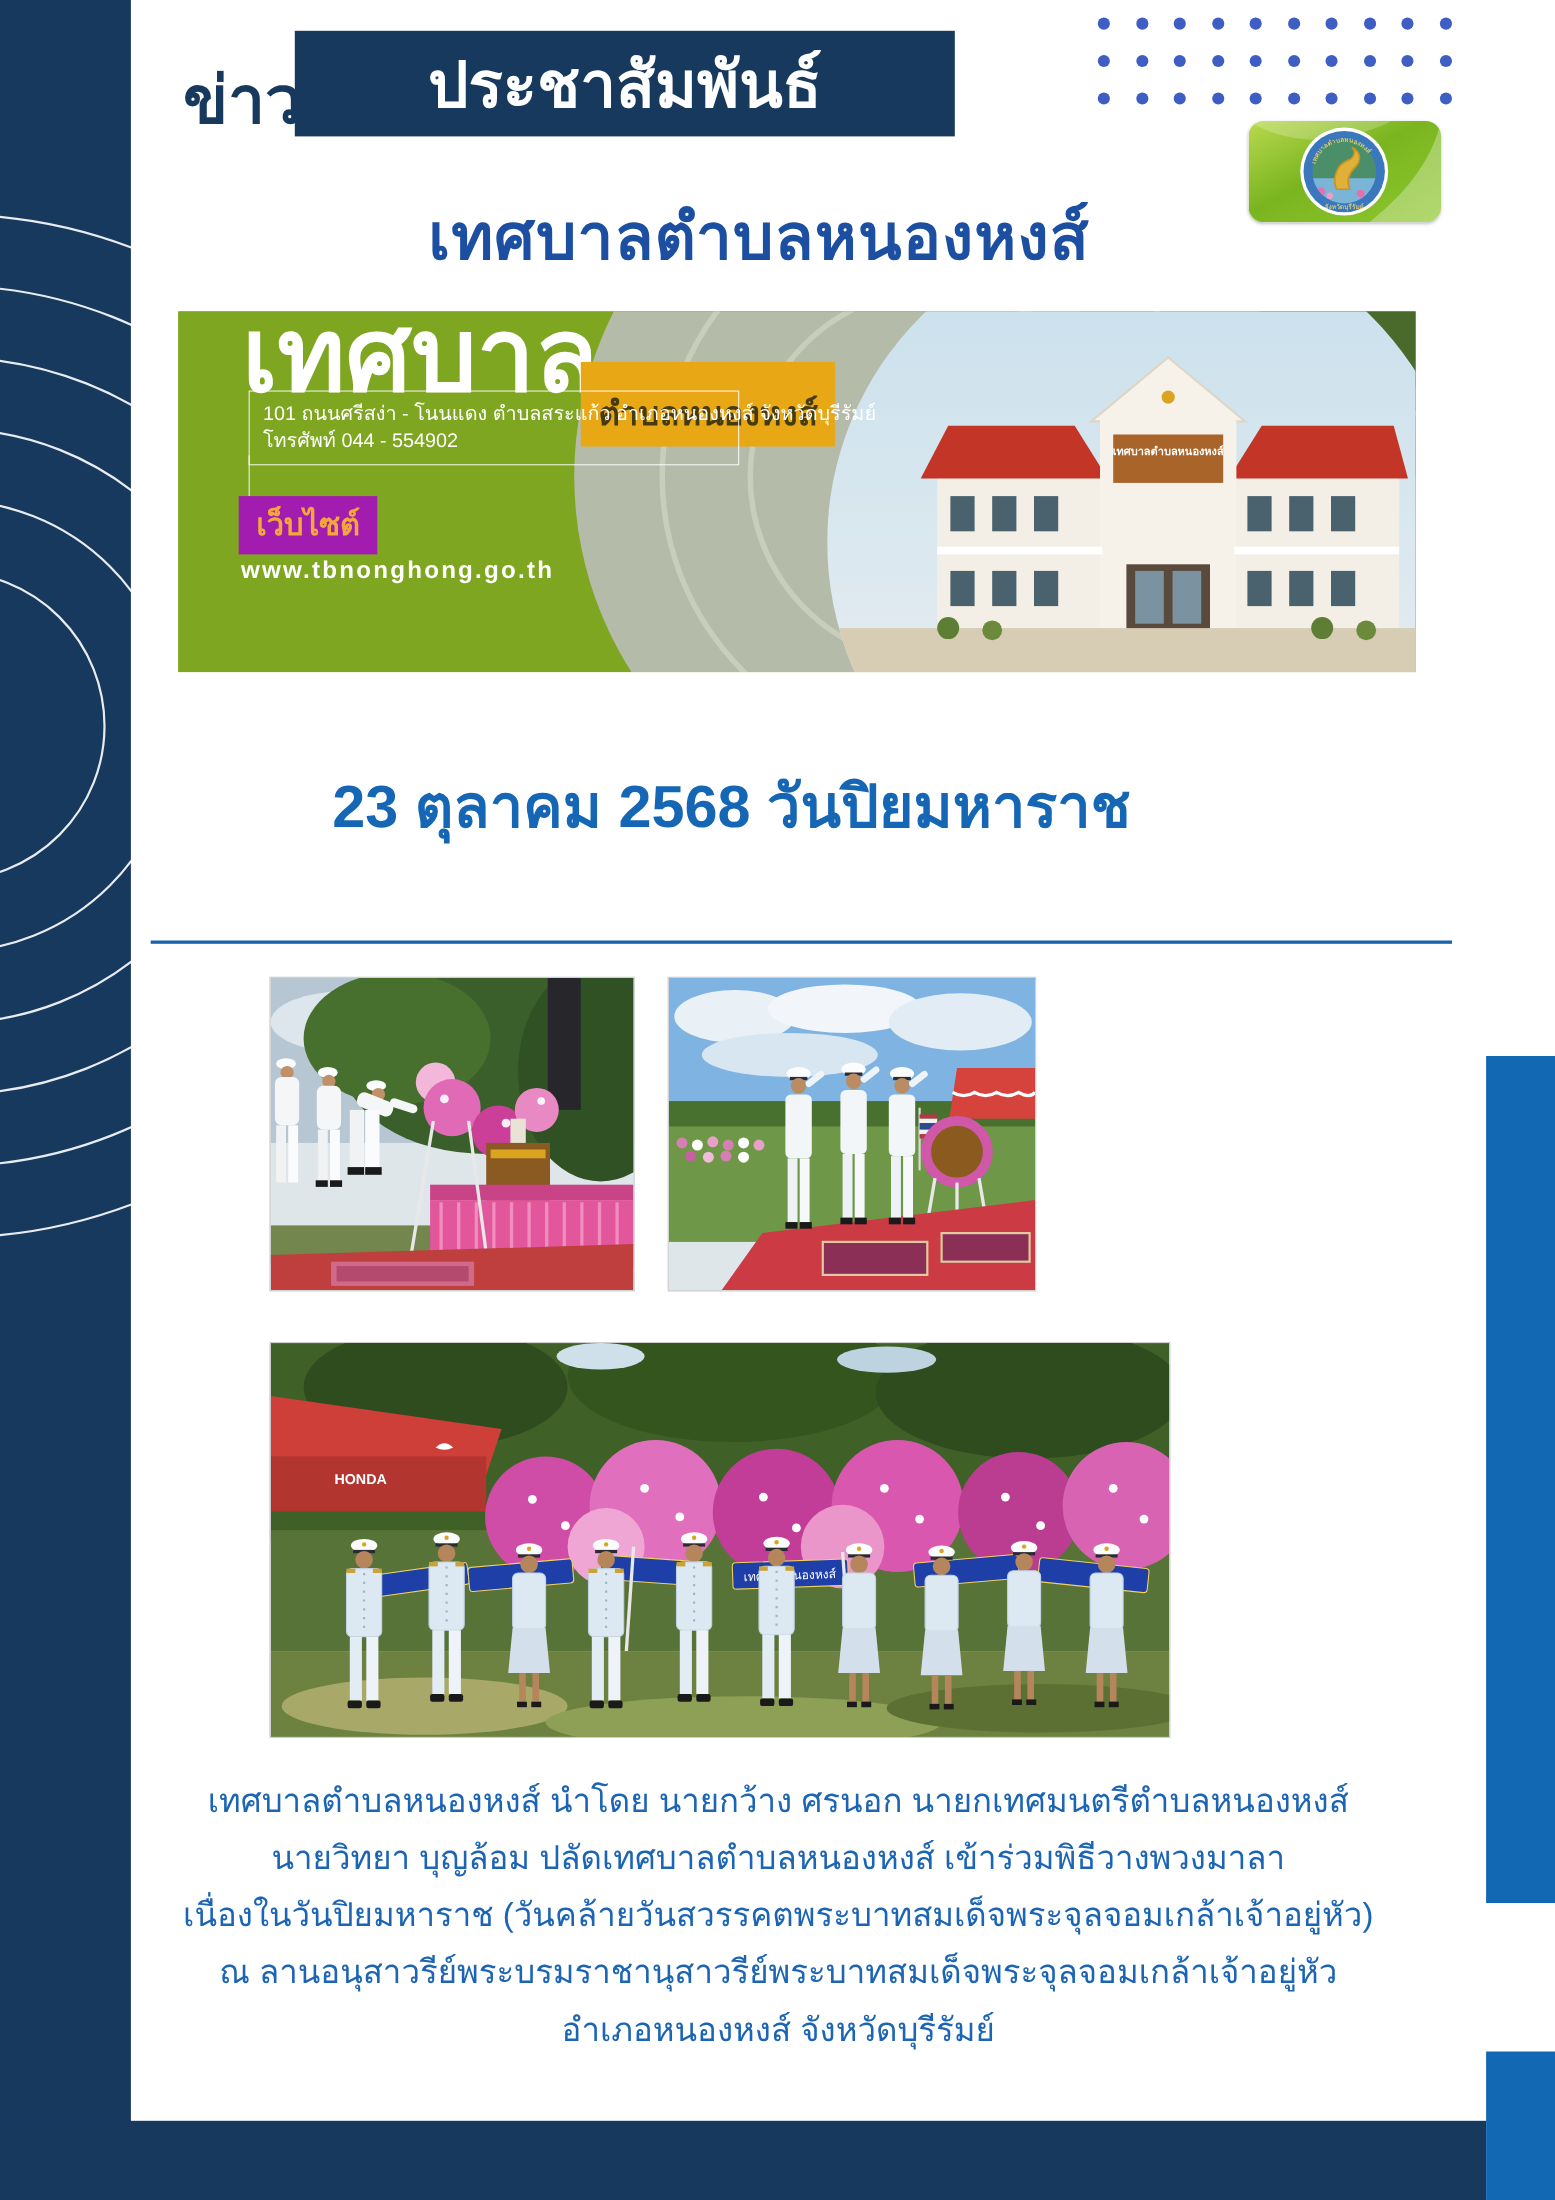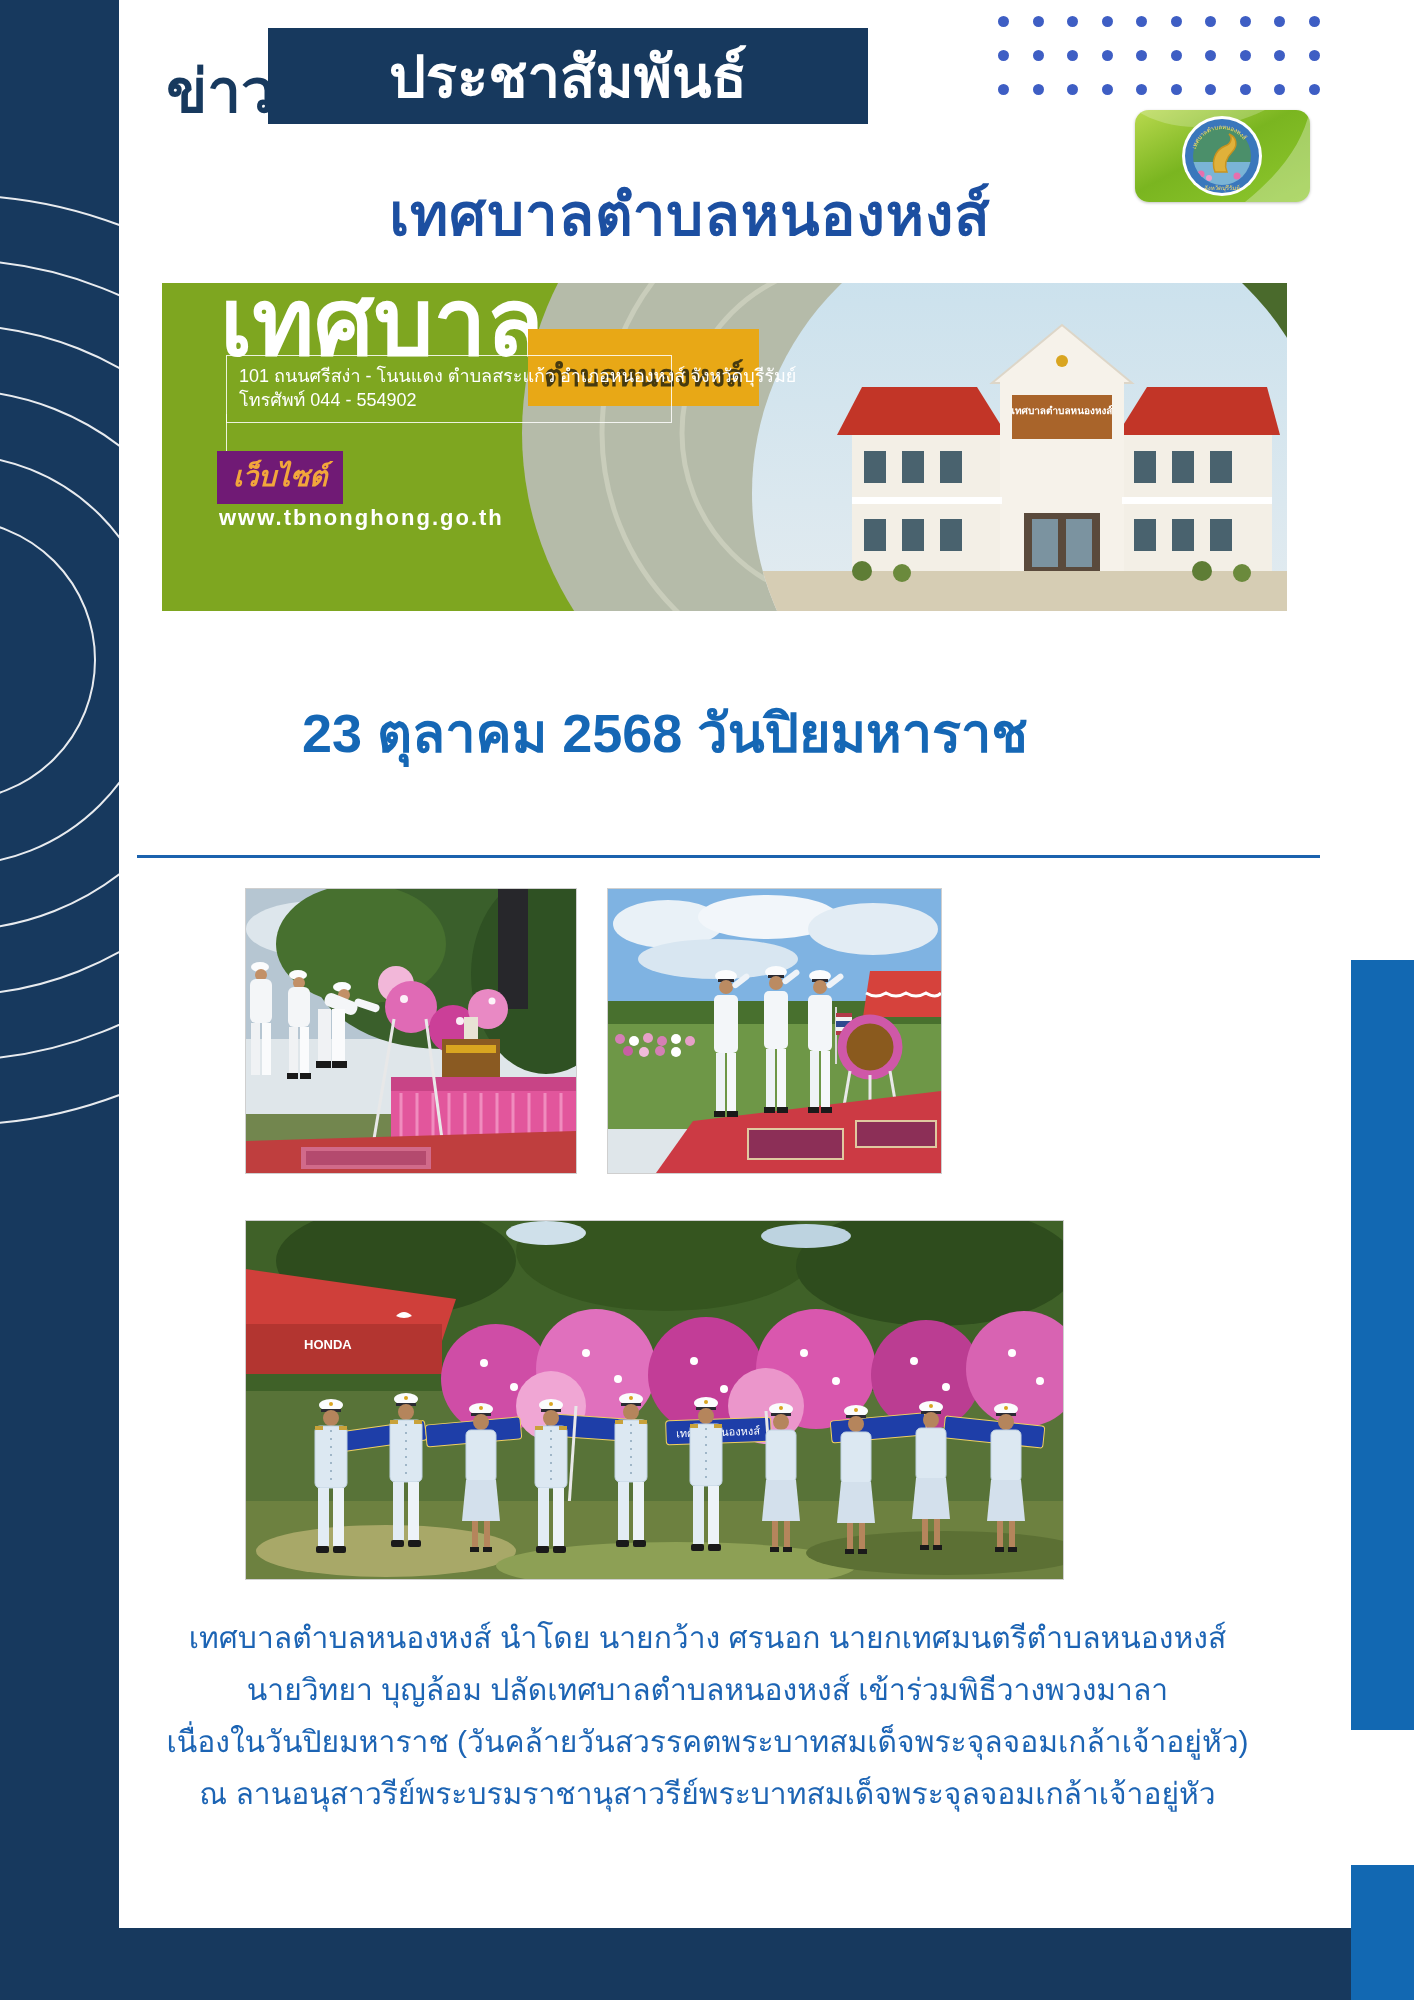--- a/index.html
+++ b/index.html
@@ -29,22 +29,22 @@
     box-shadow:0 1px 3px rgba(0,0,0,.25);}
   
   .banner{left:162px;top:283px;width:1125px;height:328px;overflow:hidden;background:#7EA620;}
   .banner-art{position:absolute;left:0;top:0;}
   .banner-big{position:absolute;left:58px;top:-14px;color:#ffffff;font-size:94px;font-weight:700;line-height:1.15;}
   .banner-tab{position:absolute;left:366px;top:46px;background:#E8A816;color:#463A10;font-size:30px;font-weight:700;
     padding:23px 16px 7px 16px;white-space:nowrap;}
   .addr-box{position:absolute;left:64px;top:72px;width:420px;height:58px;border:1px solid rgba(255,255,255,.85);
     padding:8px 12px 0 12px;color:#ffffff;font-size:18px;line-height:24px;white-space:nowrap;}
   .addr-drop{position:absolute;left:64px;top:131px;width:1px;height:37px;background:rgba(255,255,255,.85);}
-  .web-label{position:absolute;left:55px;top:168px;background:#701a75;color:#F2A63B;font-size:28px;font-weight:700;
-    padding:3px 16px 6px 16px;font-style:italic;}
+  .web-label{position:absolute;left:55px;top:168px;background:#a21caf;color:#F2A63B;font-size:28px;font-weight:700;
+    padding:3px 16px 6px 16px;}
   .web-url{position:absolute;left:57px;top:222px;color:#ffffff;font-size:22px;font-weight:700;letter-spacing:2px;}
   
   .article-title{left:135px;top:690px;width:1060px;text-align:center;color:#1567B5;font-size:54px;font-weight:700;}
   .divider{left:137px;top:855px;width:1183px;height:3px;background:#1B62AE;}
   .photo{border:1px solid #cfcfcf;overflow:hidden;background:#dfe6ea;}
   .photo-1{left:245px;top:888px;width:330px;height:284px;}
   .photo-2{left:607px;top:888px;width:333px;height:284px;}
   .photo-3{left:245px;top:1220px;width:817px;height:358px;text-align:center;}
   .body-text{left:120px;top:1612px;width:1175px;text-align:center;color:#1C64B4;font-size:30px;line-height:52px;}
   svg{display:block;}
@@ -478,19 +478,20 @@
         <use href="#off-f" x="760" y="200"></use>
       </g>
     </svg>
   </div>
 
   <div class="abs body-text">
     <div>เทศบาลตำบลหนองหงส์ นำโดย นายกว้าง ศรนอก นายกเทศมนตรีตำบลหนองหงส์</div>
     <div>นายวิทยา บุญล้อม ปลัดเทศบาลตำบลหนองหงส์ เข้าร่วมพิธีวางพวงมาลา</div>
     <div>เนื่องในวันปิยมหาราช (วันคล้ายวันสวรรคตพระบาทสมเด็จพระจุลจอมเกล้าเจ้าอยู่หัว)</div>
     <div>ณ ลานอนุสาวรีย์พระบรมราชานุสาวรีย์พระบาทสมเด็จพระจุลจอมเกล้าเจ้าอยู่หัว</div>
+    <div>อำเภอหนองหงส์ จังหวัดบุรีรัมย์</div>
   </div>
 
   <div class="abs bottom-bar"></div>
   <div class="abs right-strip-1"></div>
   <div class="abs right-strip-2"></div>
 
 </div>
 
 </body></html>

